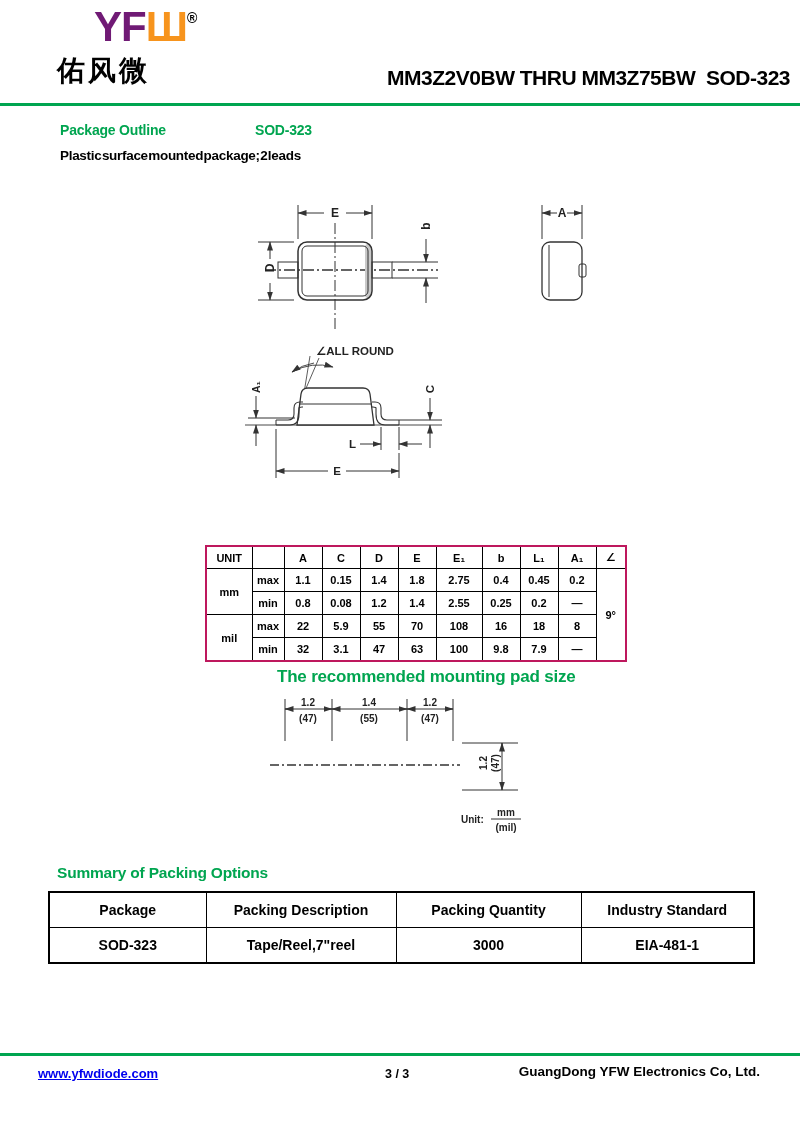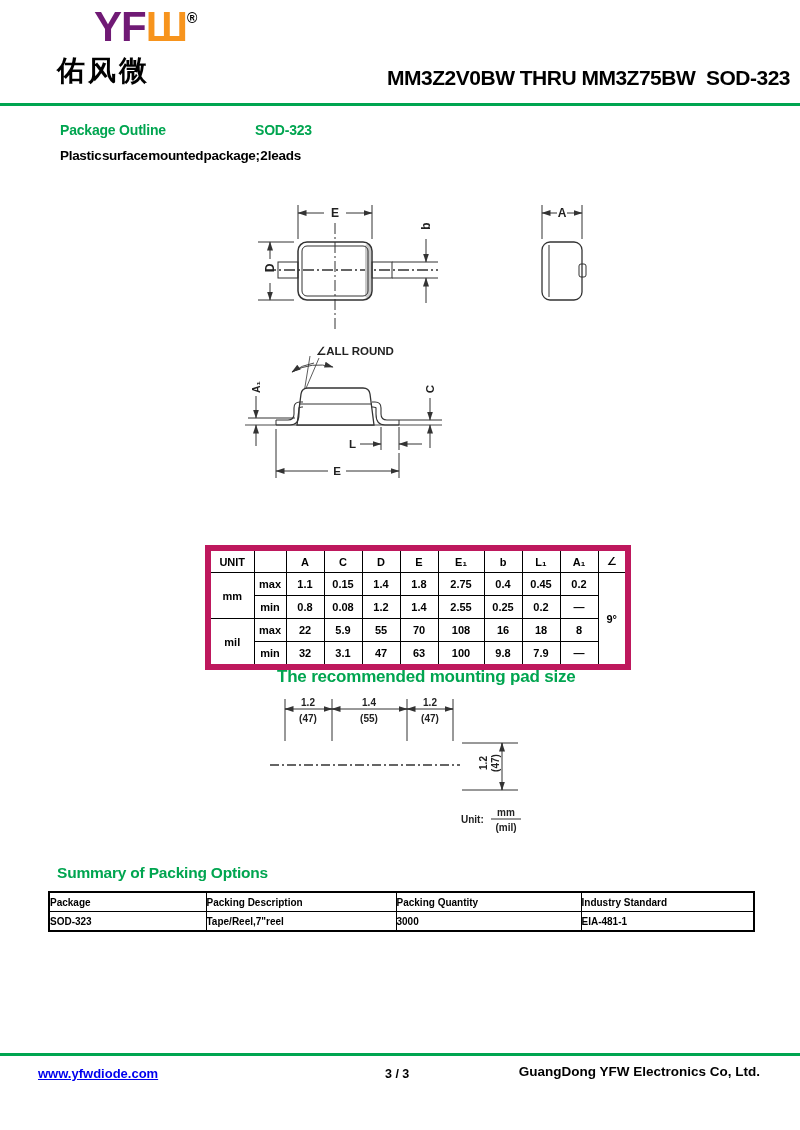--- a/index.html
+++ b/index.html
@@ -18,29 +18,29 @@
 
   .h-green{color:#00a550;font-weight:bold;font-size:14px;letter-spacing:-0.2px;}
   .subtitle{left:60px;top:148px;font-size:13.5px;font-weight:bold;letter-spacing:-0.3px;word-spacing:-3px;}
   .pad-title{left:277px;top:667px;color:#00a550;font-weight:bold;font-size:17px;letter-spacing:-0.2px;}
 
   svg text{font-family:"Liberation Sans","DejaVu Sans",sans-serif;font-weight:bold;fill:#222;}
 
   
   table{border-collapse:collapse;}
   .dimtable{left:205px;top:545px;}
-  .dimtable table{border:6px solid #be185d;table-layout:fixed;}
+  .dimtable table{border:2px solid #be185d;table-layout:fixed;}
   .dimtable td{border:1px solid #000;font-size:11px;font-weight:bold;text-align:center;vertical-align:middle;padding:0;}
   .dimtable .hrow td{height:21px;}
   .dimtable .drow td{height:22px;}
 
   
   .packtable{left:48px;top:891px;}
   .packtable table{border:2px solid #000;table-layout:fixed;}
-  .packtable td{border:1px solid #000;font-size:10px;font-weight:bold;vertical-align:middle;height:18px;padding:0;}
+  .packtable td{border:1px solid #000;font-size:14px;font-weight:bold;text-align:center;vertical-align:middle;height:18px;padding:8px;}
 
   
   .site-link{left:38px;top:1066px;font-size:13px;font-weight:bold;color:#0000ee;text-decoration:underline;}
   .page-num{left:385px;top:1067px;font-size:12.5px;font-weight:bold;}
   .company{right:40px;top:1064px;font-size:13.5px;font-weight:bold;}
 </style>
 </head>
 <body>
 
 <div id="page">

